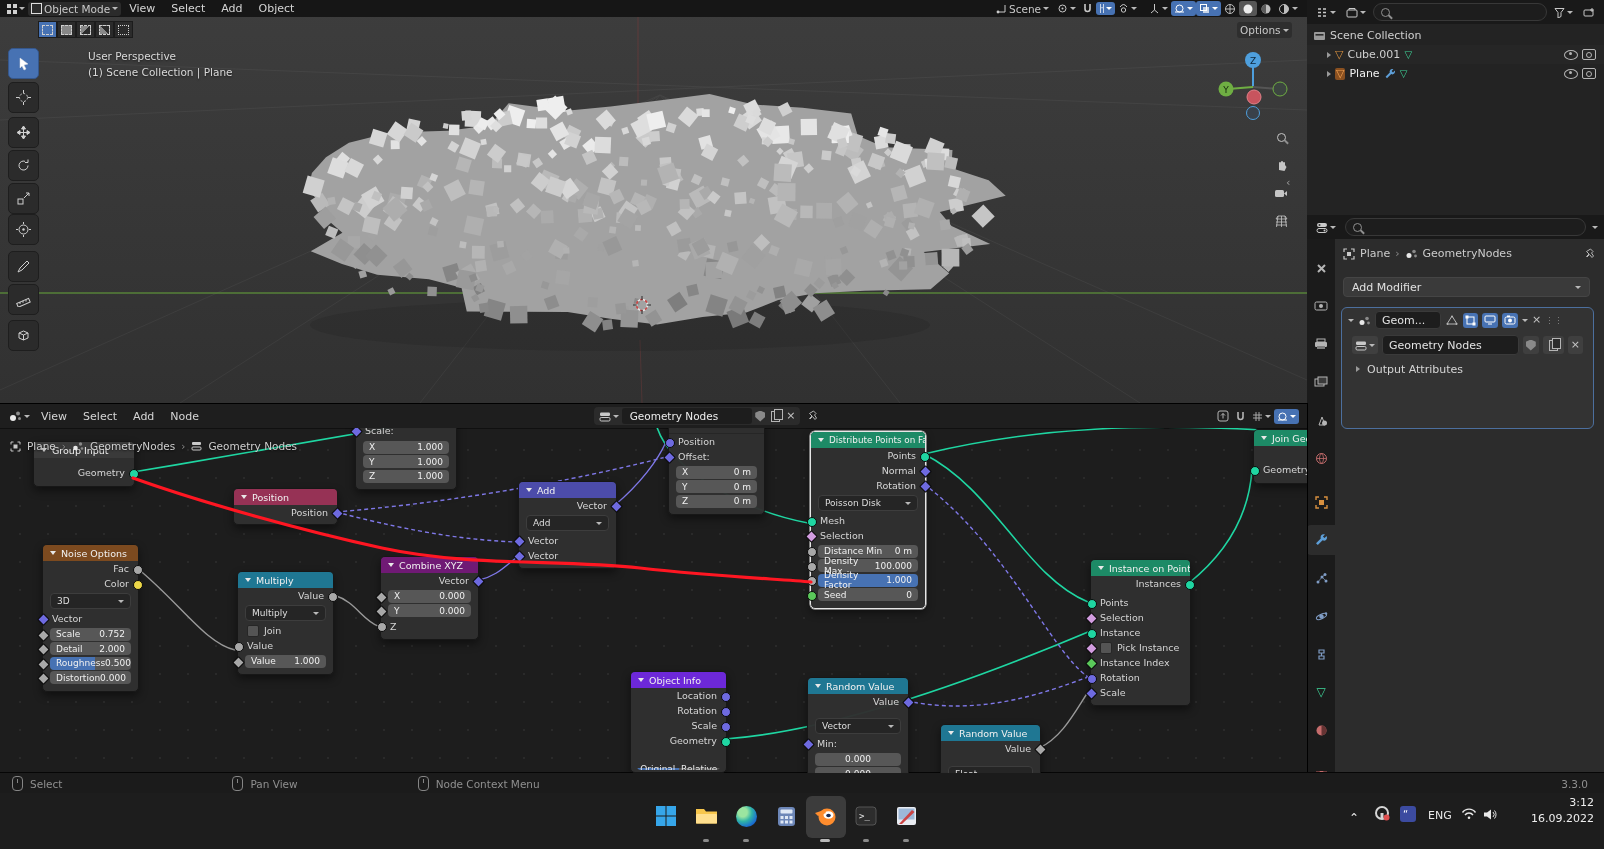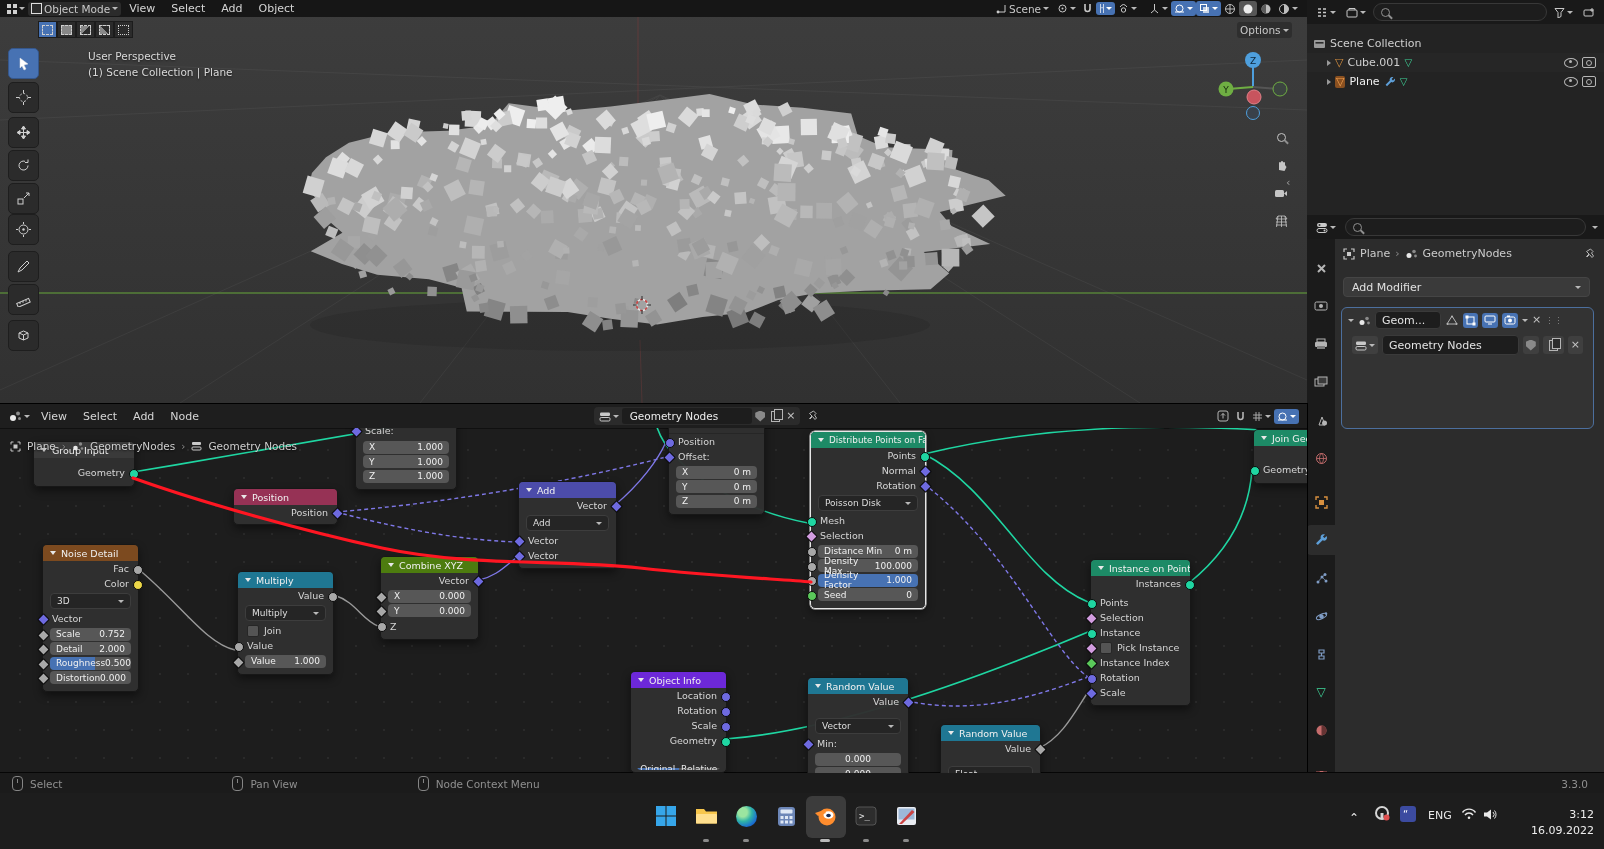--- a/index.html
+++ b/index.html
@@ -668,21 +668,21 @@
           </svg>
           <span class="chev"></span>
       </span>
       <span class="ibtn">
         <svg width="12" height="11">
             <rect x="1" y="3" width="9" height="6" rx="1" fill="none" stroke="#c9c9c9"></rect>
             <path d="M9 1 v4 M7 3 h4" stroke="#c9c9c9"></path>
           </svg>
       </span>
     </div>
-    <div class="ol-row" style="margin-top:10px">
+    <div class="ol-row" style="margin-top:2px">
       <svg width="13" height="11" style="margin-left:2px">
           <rect x="1" y="2" width="11" height="8" rx="1" fill="#9a9a9a"></rect>
           <rect x="2.5" y="4" width="8" height="1.6" fill="#2a2a2a"></rect>
         </svg>
       <span>Scene Collection</span>
     </div>
     <div class="ol-row" style="background:#262626">
       <span style="width:12px"></span>
         <span class="tri-r"></span>
       <span style="color:#d8903f;font-size:11px">▽</span>
@@ -895,20 +895,24 @@
         <span class="ibtn" style="background:#3f3f3f;height:18px">
             <span class="i-shield"></span>
           </span>
         <span class="ibtn" style="background:#3f3f3f;height:18px;padding:0 6px">
             <span class="i-copy"></span>
           </span>
         <span class="ibtn" style="background:#3f3f3f;height:18px">
             <span class="xglyph">×</span>
           </span>
       </div>
+      <div class="flex" style="height:22px;padding:0 14px;gap:7px;font-size:11px;color:#d5d5d5">
+        <span class="tri-r"></span>
+          <span>Output Attributes</span>
+      </div>
     </div>
   </div>
 
   <div id="node-editor" class="abs">
     <div id="ne-header">
       <span class="ibtn" style="margin-left:5px">
         <svg width="14" height="12">
             <circle cx="5" cy="8" r="3" fill="#e8e8e8"></circle>
             <circle cx="10" cy="3.5" r="2" fill="#8a8a8a"></circle>
             <circle cx="11.5" cy="8.5" r="1.5" fill="#8a8a8a"></circle>
@@ -1032,21 +1036,21 @@
         <div class="nrow out">
             <span>Position</span>
             <span class="sock r c-vec d"></span>
           </div>
         <div style="height:4px"></div>
       </div>
 
       <div class="node" style="left:42px;top:116px;width:95px">
         <div class="nh" style="background:#7c4a1f">
             <span class="ncv"></span>
-            <span>Noise Detail</span>
+            <span>Noise Options</span>
           </div>
         <div class="nrow out">
             <span>Fac</span>
             <span class="sock r c-float"></span>
           </div>
         <div class="nrow out">
             <span>Color</span>
             <span class="sock r c-col"></span>
           </div>
         <div class="ndrop">
@@ -1103,21 +1107,21 @@
           </div>
         <div class="nfield">
             <span class="sock c-float d"></span>
             <span>Value</span>
             <span>1.000</span>
           </div>
         <div style="height:5px"></div>
       </div>
 
       <div class="node" style="left:380px;top:128px;width:97px">
-        <div class="nh" style="background:#4d7c0f">
+        <div class="nh" style="background:#701a75">
             <span class="ncv"></span>
             <span>Combine XYZ</span>
           </div>
         <div class="nrow out">
             <span>Vector</span>
             <span class="sock r c-vec d"></span>
           </div>
         <div class="nfield">
             <span class="sock c-float d"></span>
             <span>X</span>
@@ -1485,19 +1489,19 @@
           <path d="M1.5 4.5 a8 8 0 0 1 13 0 M4 7 a5 5 0 0 1 8 0" fill="none" stroke="#e8e8e8" stroke-width="1.4"></path>
           <circle cx="8" cy="9.8" r="1.3" fill="#e8e8e8"></circle>
         </svg>
     </span>
     <span class="trayico" style="left:1483px;top:15px">
       <svg width="15" height="13">
           <path d="M1 4.5 h3 L8 1.5 v10 L4 8.5 H1 Z" fill="#e8e8e8"></path>
           <path d="M10 4 a3.5 3.5 0 0 1 0 5 M11.5 2.5 a6 6 0 0 1 0 8" fill="none" stroke="#e8e8e8"></path>
         </svg>
     </span>
-    <div class="abs" style="right:10px;top:14px;text-align:right;font-size:11px;color:#eee;line-height:1.45">
+    <div class="abs" style="right:10px;top:2px;text-align:right;font-size:11px;color:#eee;line-height:1.45">
       <div>3:12</div>
       <div>16.09.2022</div>
     </div>
   </div>
 
 </div>
 
 </body></html>

